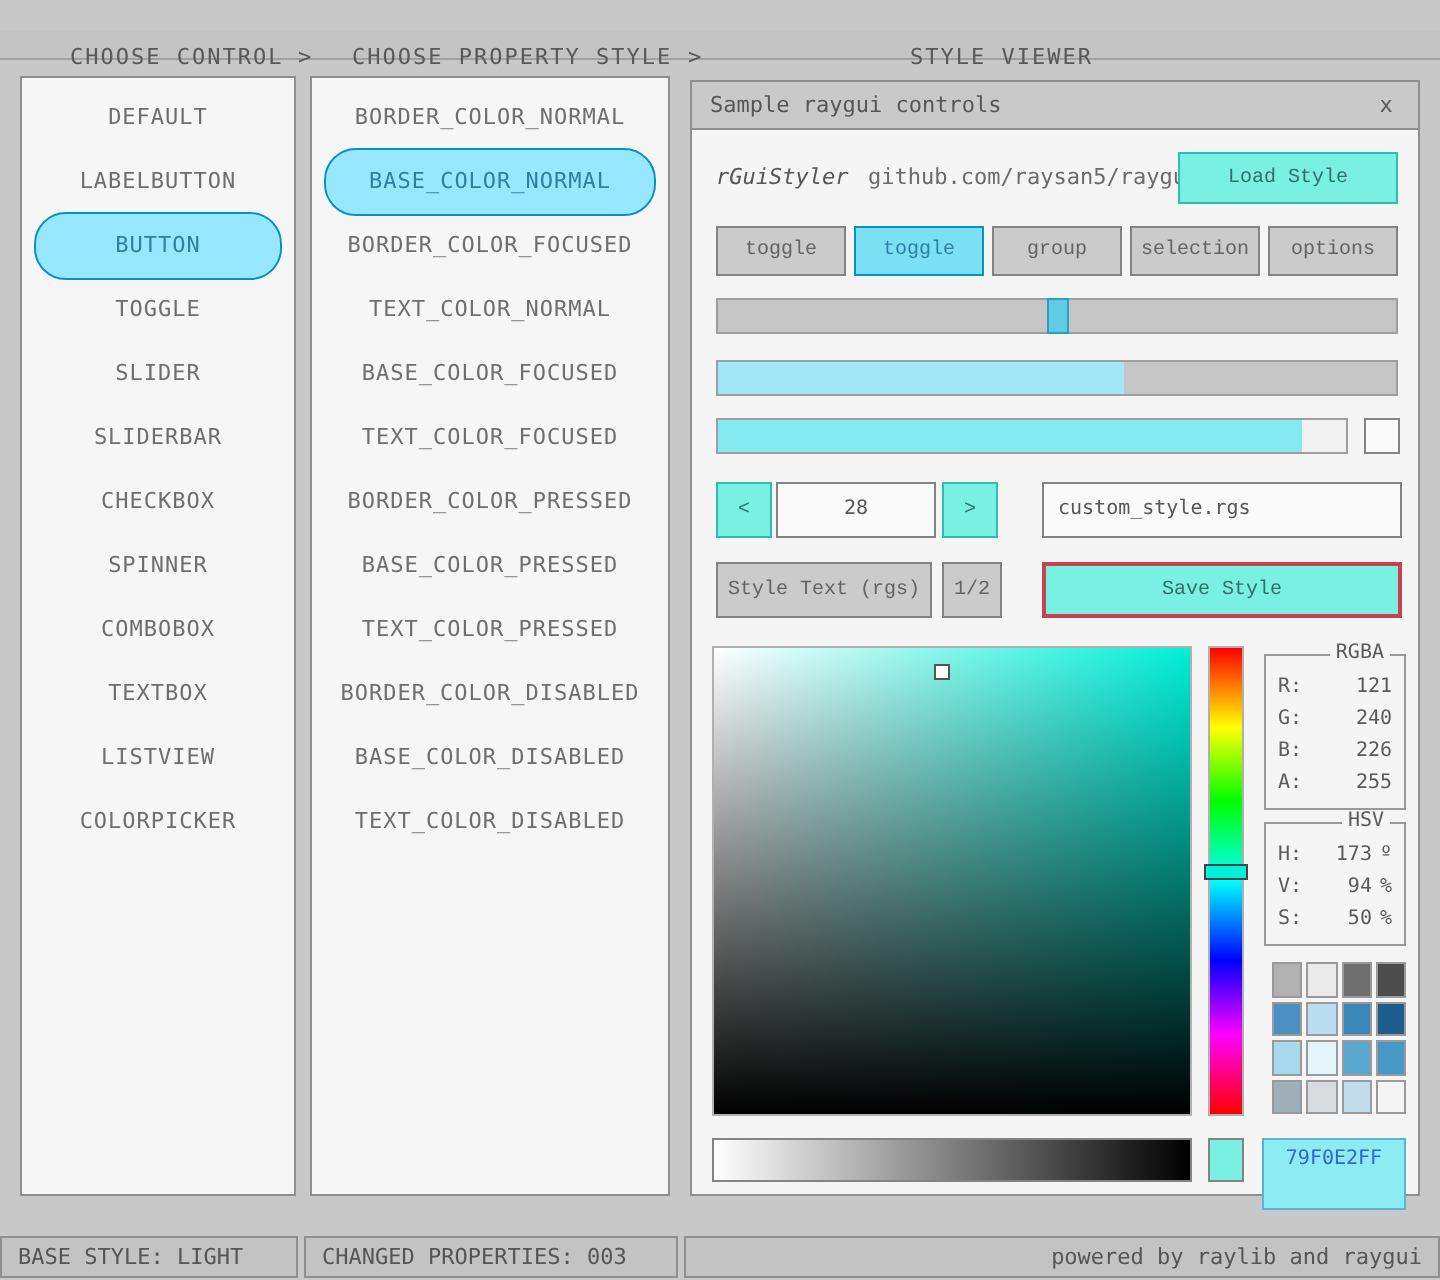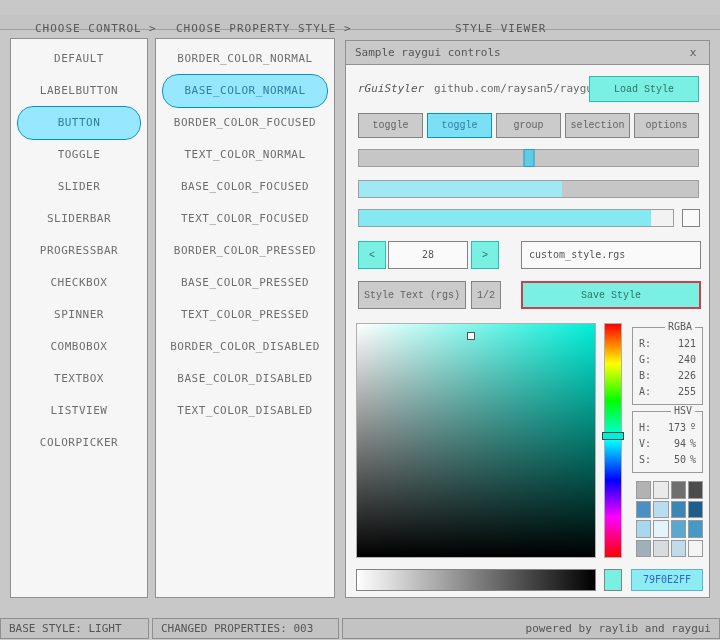--- a/index.html
+++ b/index.html
@@ -87,21 +87,21 @@
   .gb-row .unit { margin-left:4px; }
 
   .palette { left:290px; top:440px; width:67px; height:76px; display:grid;
              grid-template-columns:repeat(4,1fr); grid-template-rows:repeat(4,1fr); gap:2px; }
   .palette-cell { border:1px solid #9a9a9a; }
 
   .grayscale { left:10px; top:528px; width:240px; height:22px; border:1px solid var(--border-gray);
                background:linear-gradient(to right,#fff,#000); }
   .swatch { left:258px; top:528px; width:18px; height:22px; background:var(--swatch-color);
             border:1px solid var(--border-gray); }
-  .hexbox { left:285px; top:528px; width:72px; height:22px; background:var(--hex-bg);
+  .hexbox { left:285px; top:528px; width:72px; height:36px; background:var(--hex-bg);
             border:1px solid #5bb2d9; color:var(--hex-text); text-align:center; line-height:20px; font-size:10px; }
 
   
   .statusbar { position:absolute; left:0; top:617px; width:720px; height:23px; }
   .seg { position:absolute; top:1px; height:21px; background:var(--status-bg); border:1px solid #8f8f8f;
          font-size:11px; color:#555; line-height:19px; padding:0 8px; white-space:nowrap; }
   .seg1 { left:0; width:149px; }
   .seg2 { left:152px; width:187px; }
   .seg3 { left:342px; width:378px; text-align:right; }
 </style>
@@ -118,21 +118,20 @@
     <span class="crumb3">STYLE VIEWER</span>
   </div>
 
   <div class="panel controls" id="controls-list">
       <div class="list-item">DEFAULT</div>
       <div class="list-item">LABELBUTTON</div>
       <div class="list-item selected">BUTTON</div>
       <div class="list-item">TOGGLE</div>
       <div class="list-item">SLIDER</div>
       <div class="list-item">SLIDERBAR</div>
-      <div class="list-item">PROGRESSBAR</div>
       <div class="list-item">CHECKBOX</div>
       <div class="list-item">SPINNER</div>
       <div class="list-item">COMBOBOX</div>
       <div class="list-item">TEXTBOX</div>
       <div class="list-item">LISTVIEW</div>
       <div class="list-item">COLORPICKER</div>
     </div>
   <div class="panel properties" id="properties-list">
       <div class="list-item">BORDER_COLOR_NORMAL</div>
       <div class="list-item selected">BASE_COLOR_NORMAL</div>

